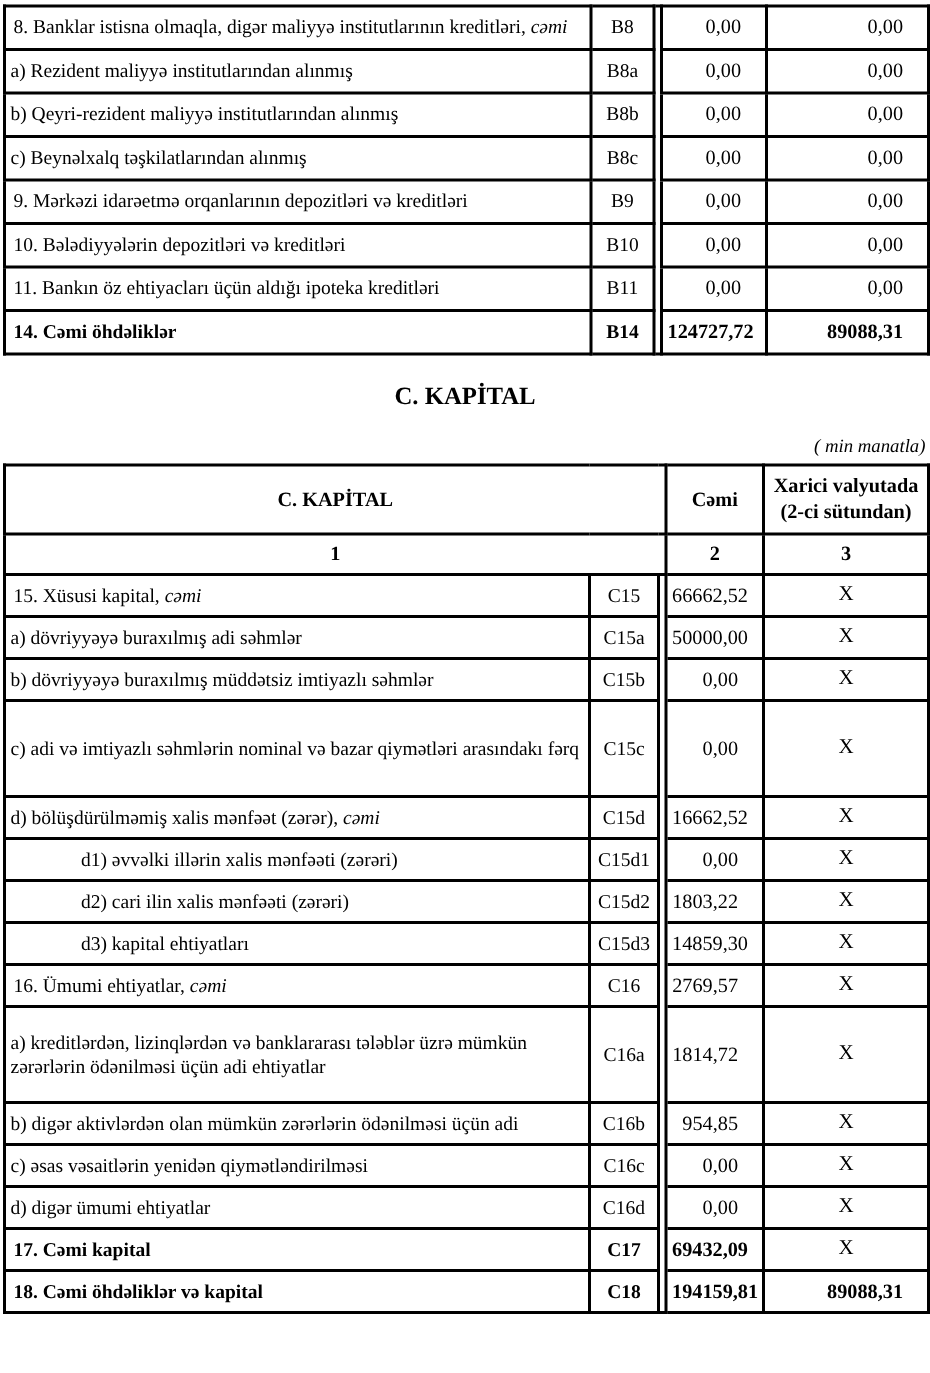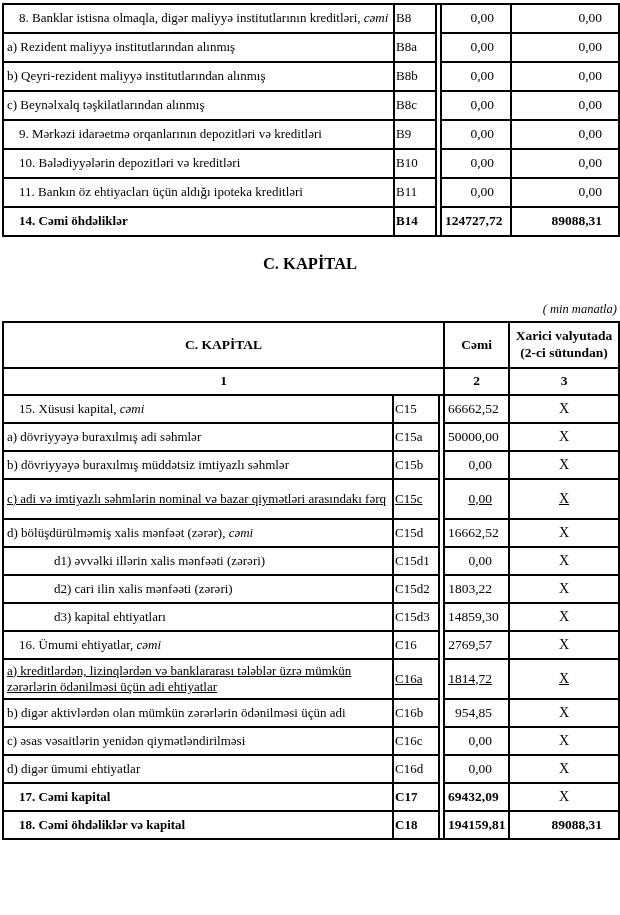--- a/index.html
+++ b/index.html
@@ -19,47 +19,47 @@
     font-size: 13px;
     line-height: 1.25;
     vertical-align: middle;
     overflow: hidden;
   }
   td.gap { border-top: none; border-bottom: none; padding: 0; }
   table tr:first-child td.gap { border-top: 2px solid #000; }
   table tr:last-child  td.gap { border-bottom: 2px solid #000; }
 
   td.label { text-align: left; }
-  td.label.ind0 { padding-left: 15px; }
+  td.label.ind0 { padding-left: 5px; }
   td.label.ind1 { }
   td.label.ind2 { padding-left: 50px; border-radius: 13px; }
-  td.code { text-align: left; padding-left: 1px; padding-right: 1px; }
+  td.code { text-align: center; padding-left: 1px; padding-right: 1px; }
   td.val  { text-align: right; padding-right: 16px; font-size: 13.5px; }
   td.xval { text-align: center; font-size: 14px; }
   .it { font-style: italic; }
 
   .t1 tr { height: 29px; }
   .t2 tr { height: 28px; }
-  .t2 tr.tall { height: 40px; text-decoration: underline; }
+  .t2 tr.tall { height: 64px; }
   .t2 tr.hdr  { height: 46px; }
   .t2 tr.nums { height: 27px; }
 
   tr.bold td { font-weight: bold; border-radius: 10px; }
   tr.bold td.xval { font-weight: normal; }
 
   .hdr th { font-weight: bold; text-align: center; font-size: 13.5px; padding: 1px 4px; }
   .nums td { font-weight: bold; text-align: center; font-size: 13.5px; }
 
   .section-title {
     text-align: center; font-weight: bold;
     font-size: 16.5px; margin: 17px 0 0 0;
   }
   .unit-note {
     text-align: right; font-style: italic;
-    font-size: 12.5px; margin: 28px 1px 4px 0;
+    font-size: 12.5px; margin: 16px 1px 4px 0;
   }
 </style>
 </head>
 <body>
 
 <div class="sheet">
 
   <table class="t1">
     <colgroup>
       <col style="width:391px">

